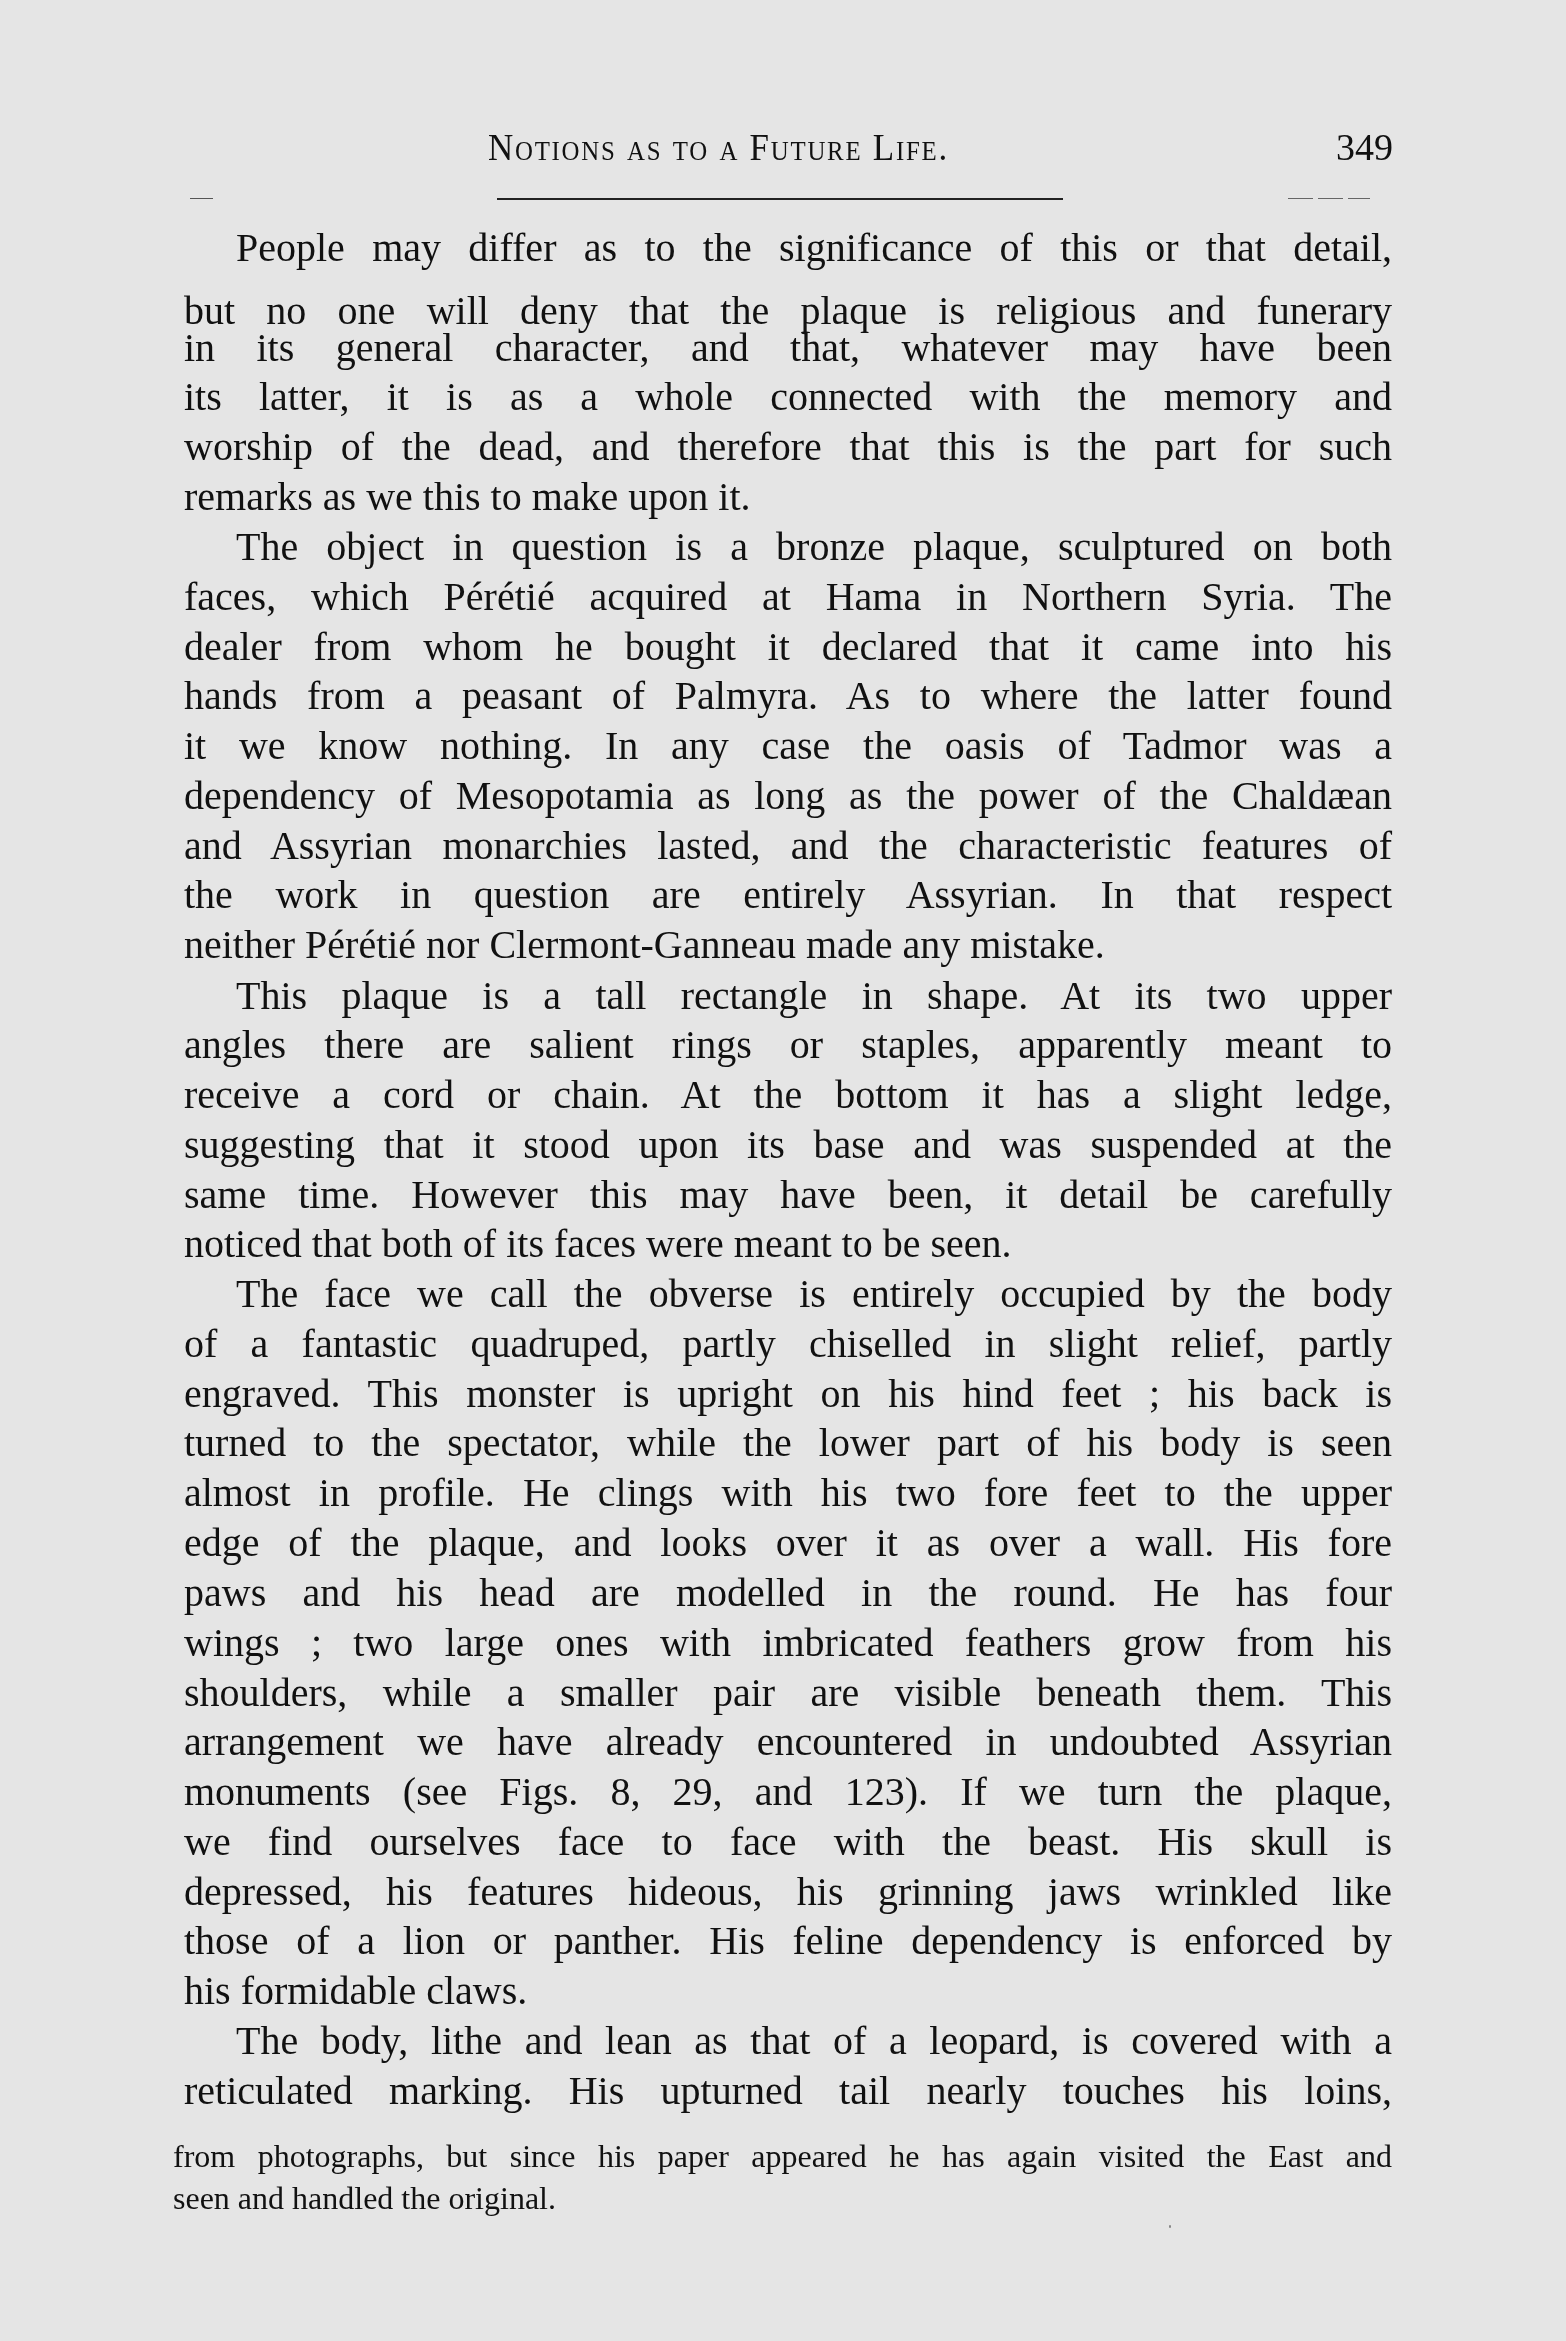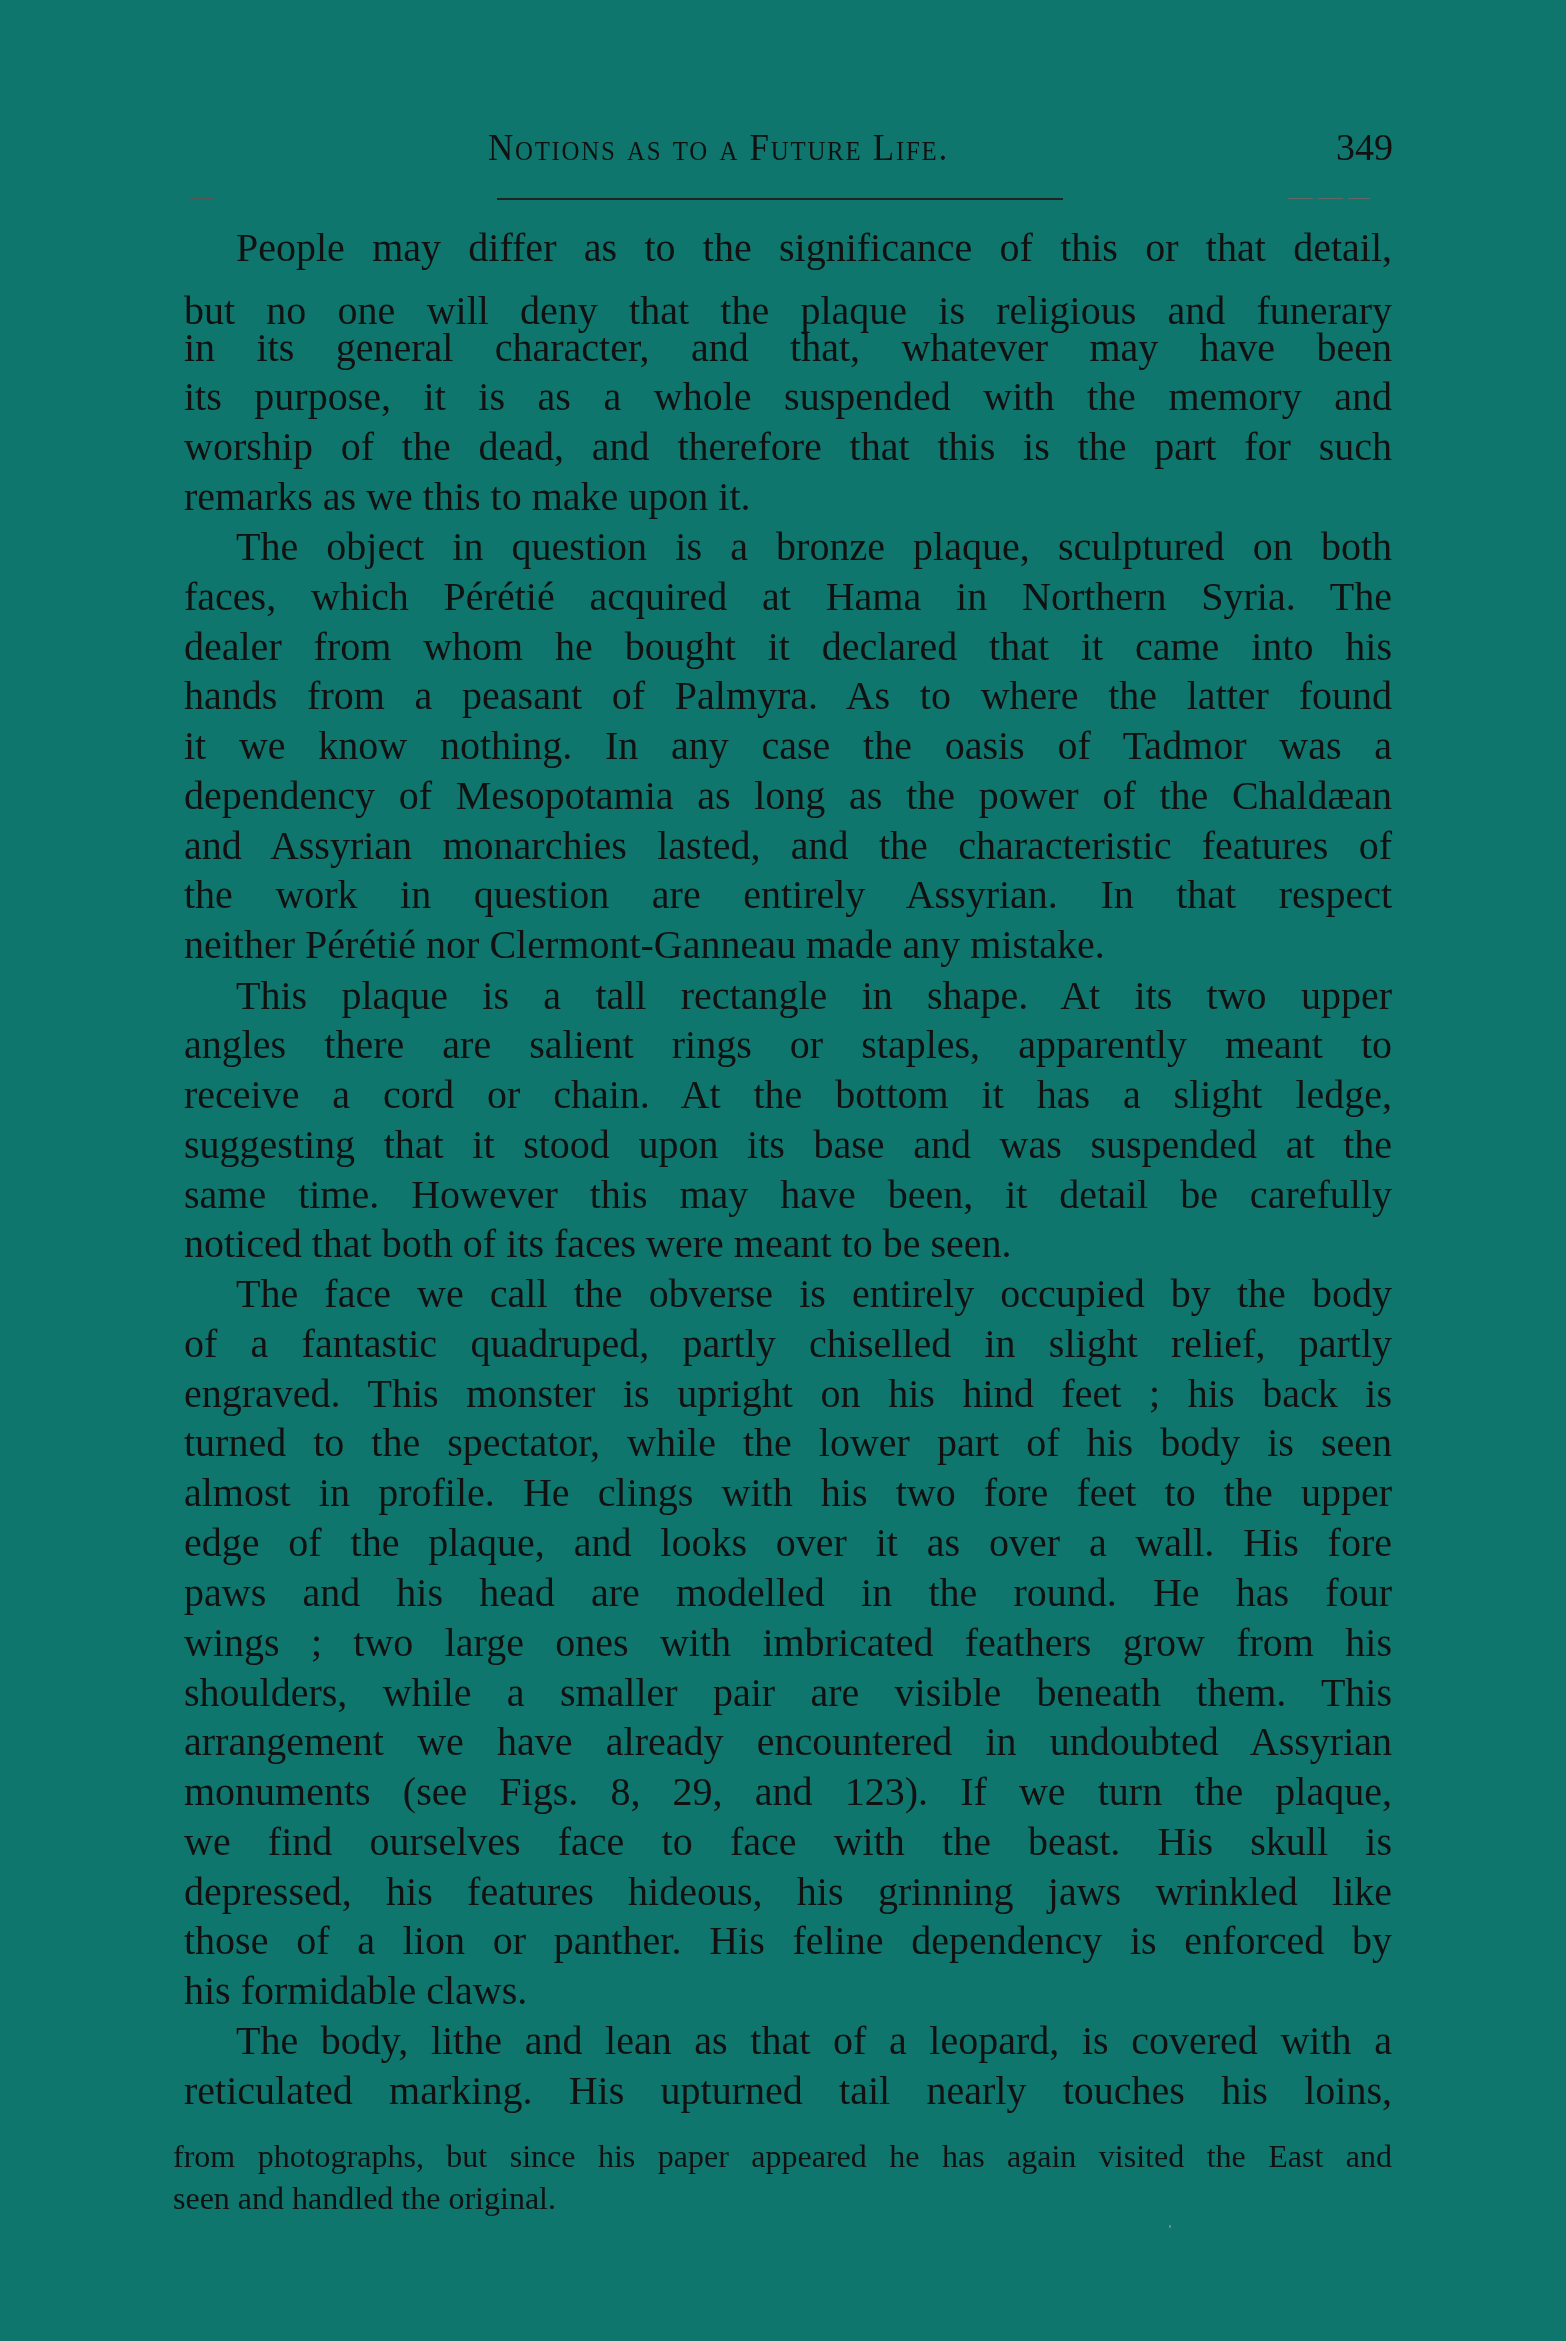--- a/index.html
+++ b/index.html
@@ -13,21 +13,21 @@
     position: relative;
     overflow: hidden;
     color: #111111;
     font-family: "Liberation Serif", "DejaVu Serif", serif;
   }
   .page {
     position: absolute;
     left: 0; top: 0;
     width: 1567px;
     height: 2342px;
-    background: #0f766e;
+    background: #e5e5e5;
   }
   .running-head {
     position: absolute;
     left: 488px;
     top: 124px;
     height: 46px;
     font-size: 38px;
     line-height: 46px;
     font-variant: small-caps;
     letter-spacing: 1.9px;
@@ -122,21 +122,21 @@
   <div class="head-rule left"></div>
   <div class="head-rule center"></div>
   <div class="head-rule right"></div>
 
   <div class="body-text">
 
     <div>
       <div class="line indent" style="top:223px">People may differ as to the significance of this or that detail,</div>
       <div class="line" style="top:286px">but no one will deny that the plaque is religious and funerary</div>
       <div class="line" style="top:323px">in its general character, and that, whatever may have been</div>
-      <div class="line" style="top:372px">its purpose, it is as a whole suspended with the memory and</div>
+      <div class="line" style="top:372px">its latter, it is as a whole connected with the memory and</div>
       <div class="line" style="top:422px">worship of the dead, and therefore that this is the part for such</div>
       <div class="line last" style="top:472px">remarks as we this to make upon it.</div>
     </div>
 
     <div>
       <div class="line indent" style="top:522px">The object in question is a bronze plaque, sculptured on both</div>
       <div class="line" style="top:572px">faces, which Pérétié acquired at Hama in Northern Syria.  The</div>
       <div class="line" style="top:622px">dealer from whom he bought it declared that it came into his</div>
       <div class="line" style="top:671px">hands from a peasant of Palmyra.  As to where the latter found</div>
       <div class="line" style="top:721px">it we know nothing.  In any case the oasis of Tadmor was a</div>

